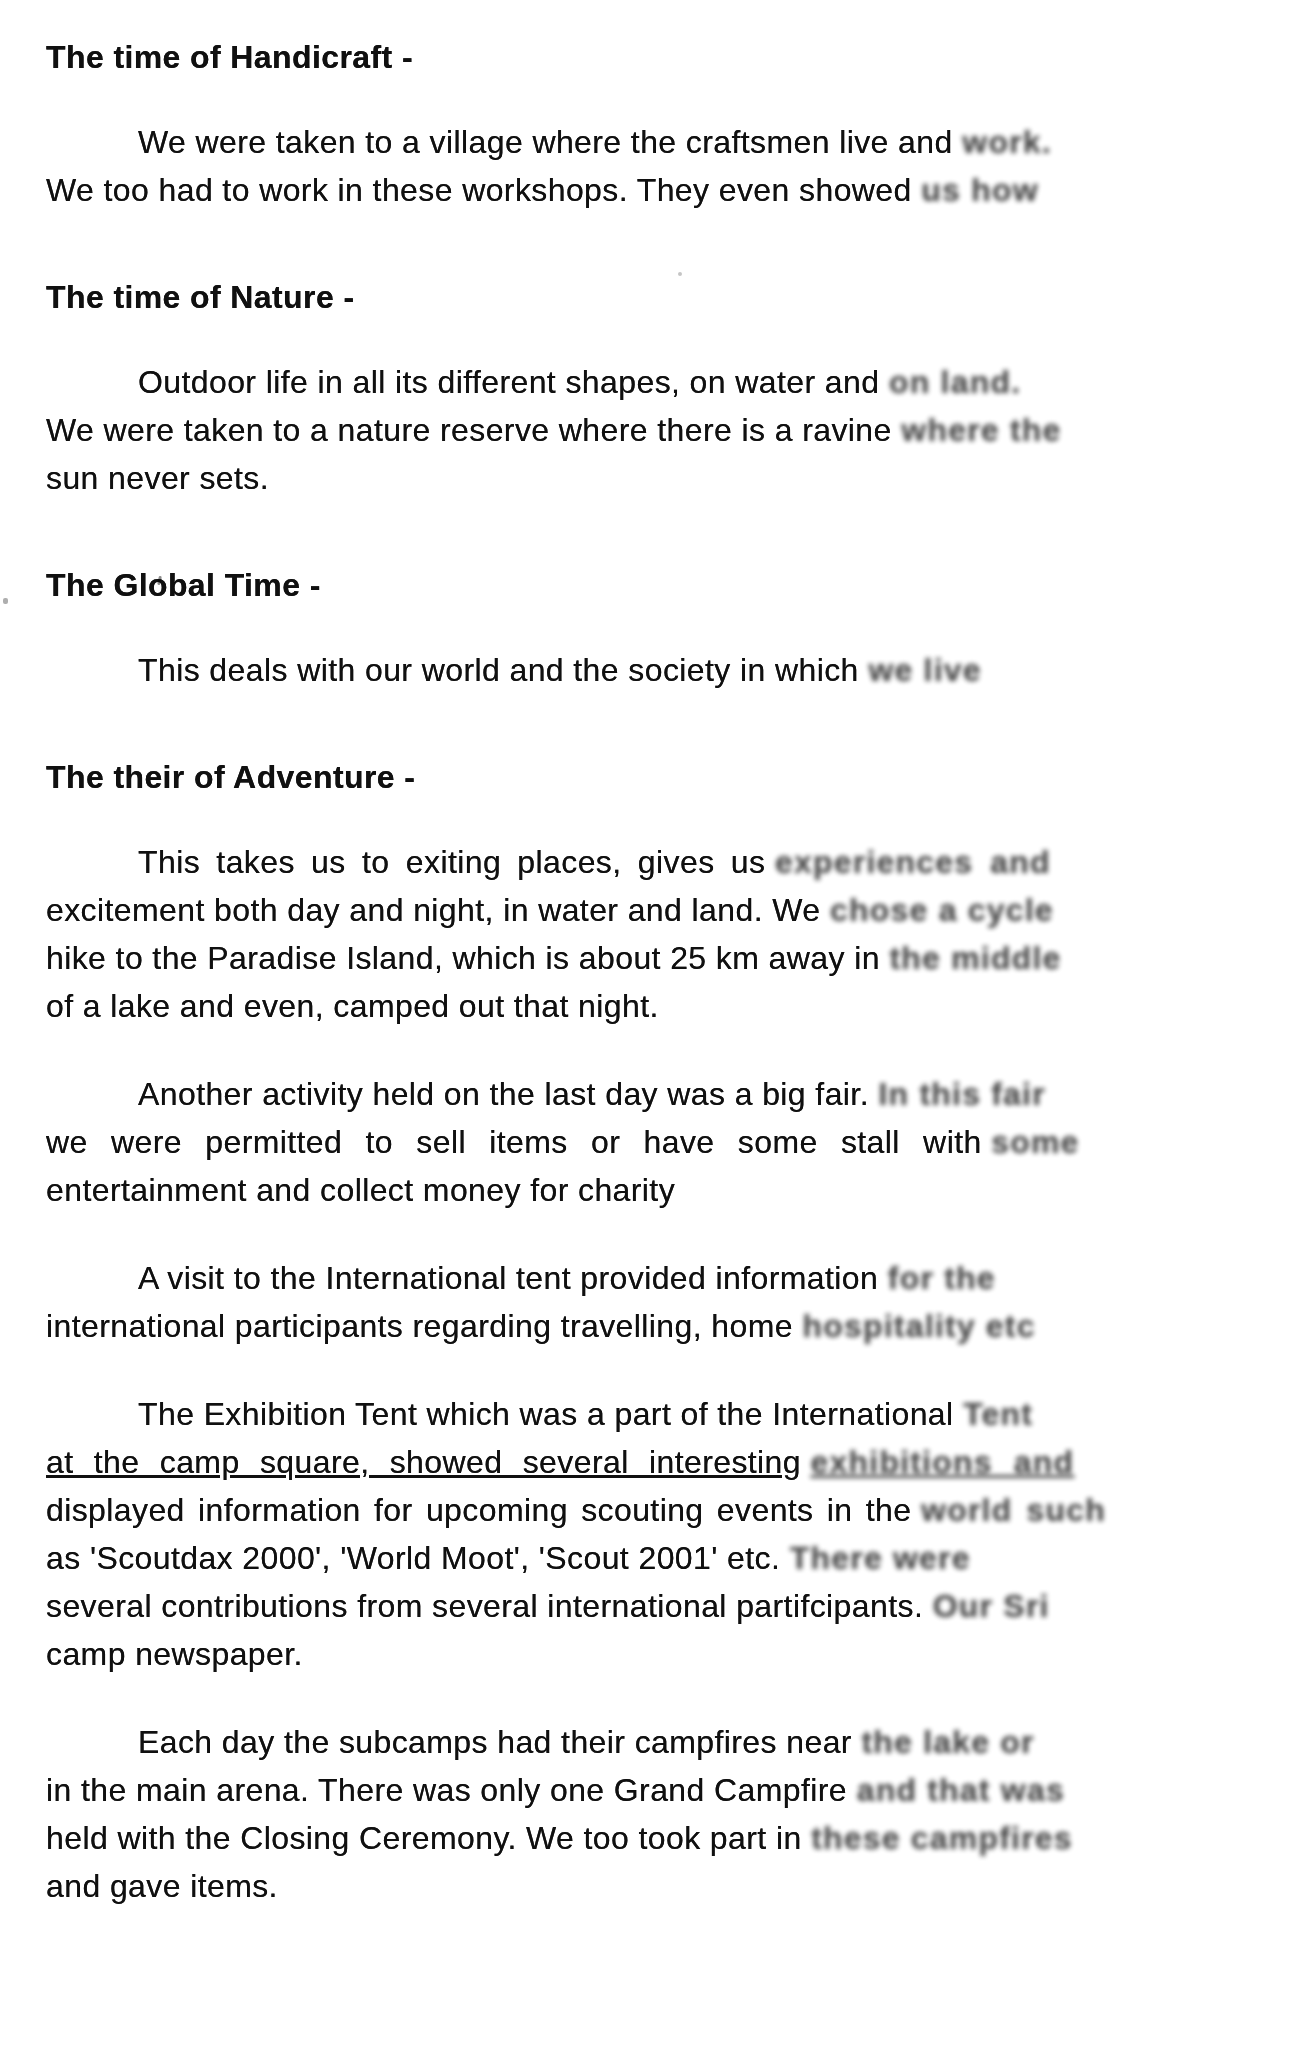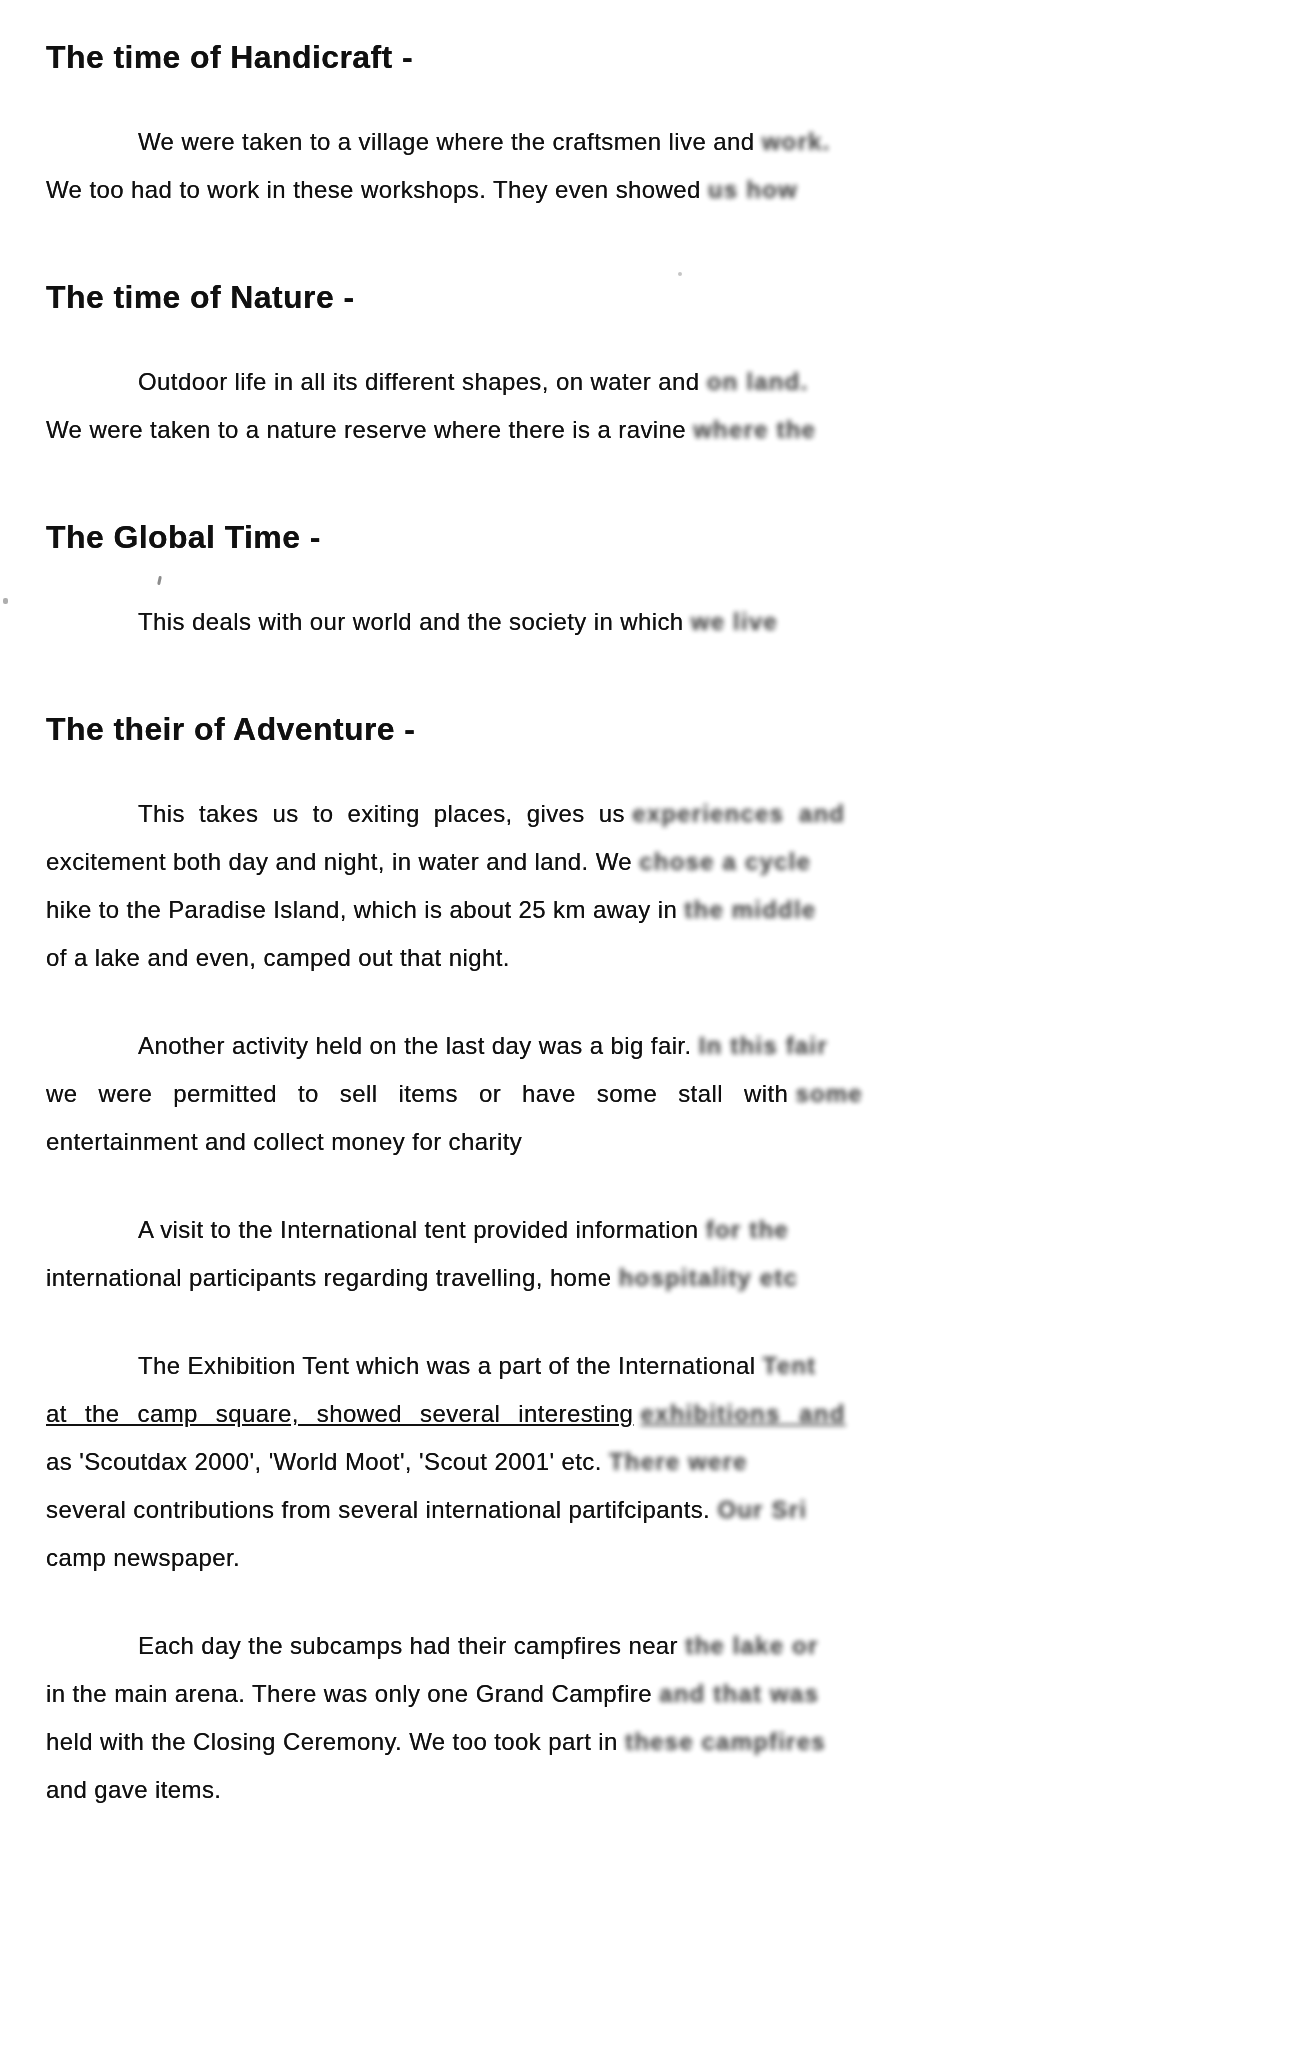--- a/index.html
+++ b/index.html
@@ -21,21 +21,21 @@
     font-weight:700;
     line-height:42px;
     margin:62px 0 0 0;
     letter-spacing:0.4px;
     white-space:nowrap;
     text-shadow:0 0 0.5px rgba(0,0,0,0.85);
   }
   .heading:first-child{margin-top:0;}
   .para{margin:40px 0 0 0;}
   .line{
-    font-size:24px;
+    font-size:32px;
     line-height:48px;
     letter-spacing:0.4px;
     white-space:nowrap;
     text-shadow:0 0 0.6px rgba(0,0,0,0.8);
   }
   .indent{padding-left:92px;}
   .ws4{word-spacing:4px;}
   .ws7{word-spacing:7px;}
   .ws11{word-spacing:11px;text-decoration:underline;}
   .ws14{word-spacing:14px;}
@@ -61,20 +61,21 @@
   <div class="para">
     <div class="line indent"><span>We were taken to a village where the craftsmen live and</span><span class="smear">work.</span></div>
     <div class="line"><span>We too had to work in these workshops. They even showed</span><span class="smear">us how</span></div>
   </div>
 
   <h2 class="heading">The time of Nature -</h2>
 
   <div class="para">
     <div class="line indent"><span>Outdoor life in all its different shapes, on water and</span><span class="smear">on land.</span></div>
     <div class="line"><span>We were taken to a nature reserve where there is a ravine</span><span class="smear">where the</span></div>
+    <div class="line"><span>sun never sets.</span><span class="smear"></span></div>
   </div>
 
   <h2 class="heading">The Global Time -</h2>
 
   <div class="para">
     <div class="line indent"><span>This deals with our world and the society in which</span><span class="smear">we live</span></div>
   </div>
 
   <h2 class="heading">The their of Adventure -</h2>
 
@@ -92,20 +93,21 @@
   </div>
 
   <div class="para">
     <div class="line indent"><span>A visit to the International tent provided information</span><span class="smear">for the</span></div>
     <div class="line"><span>international participants regarding travelling, home</span><span class="smear">hospitality etc</span></div>
   </div>
 
   <div class="para">
     <div class="line indent"><span>The Exhibition Tent which was a part of the International</span><span class="smear">Tent</span></div>
     <div class="line ws11"><span>at the camp square, showed several interesting</span><span class="smear">exhibitions and</span></div>
+    <div class="line ws4"><span>displayed information for upcoming scouting events in the</span><span class="smear">world such</span></div>
     <div class="line"><span>as 'Scoutdax 2000', 'World Moot', 'Scout 2001' etc.</span><span class="smear">There were</span></div>
     <div class="line"><span>several contributions from several international partifcipants.</span><span class="smear">Our Sri</span></div>
     <div class="line"><span>camp newspaper.</span><span class="smear"></span></div>
   </div>
 
   <div class="para">
     <div class="line indent"><span>Each day the subcamps had their campfires near</span><span class="smear">the lake or</span></div>
     <div class="line"><span>in the main arena. There was only one Grand Campfire</span><span class="smear">and that was</span></div>
     <div class="line"><span>held with the Closing Ceremony. We too took part in</span><span class="smear">these campfires</span></div>
     <div class="line"><span>and gave items.</span><span class="smear"></span></div>

